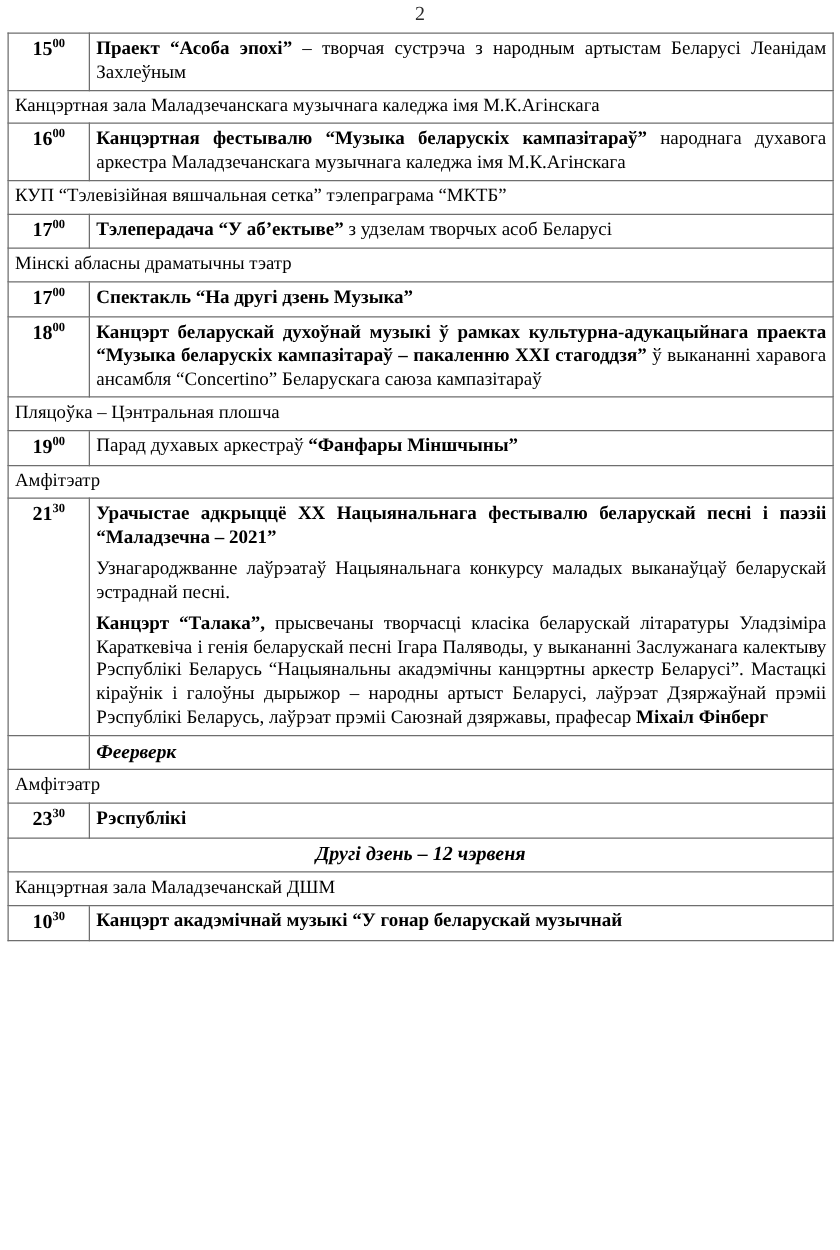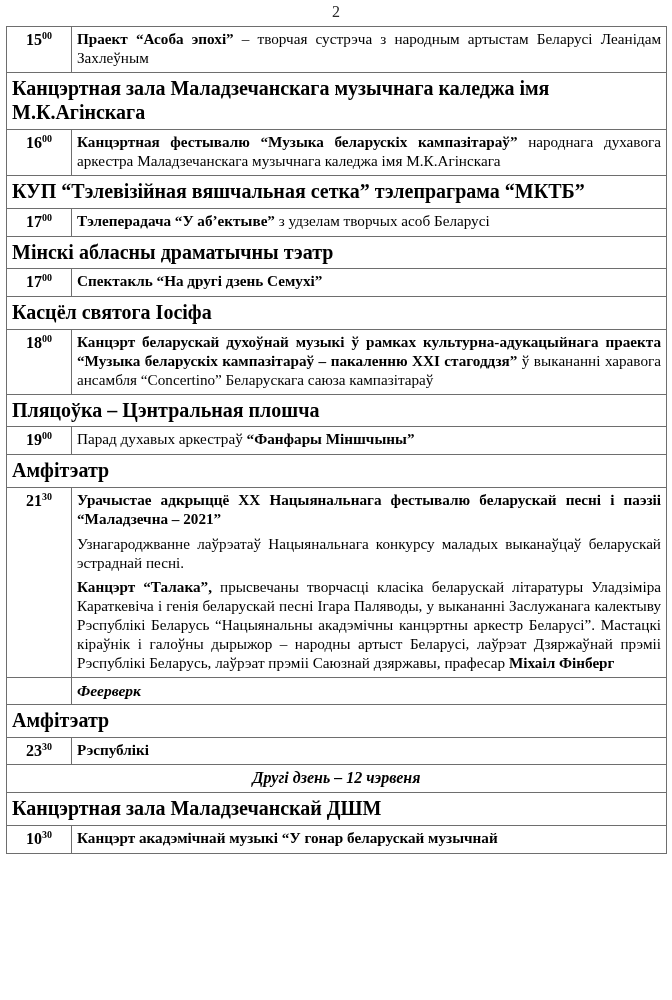--- a/index.html
+++ b/index.html
@@ -64,22 +64,22 @@
     padding-right: 7px;
     margin-left: 36px;
   }
   td.desc p {
     margin: 0 0 6px 0;
     text-align: justify;
     text-justify: inter-word;
   }
   td.desc p:last-child { margin-bottom: 0; }
   td.venue {
-    font-weight: bold;
-    font-size: 20px;
+    font-weight: normal;
+    font-size: 15px;
     text-align: left;
     padding: 3px 5px 4px 6px;
   }
   td.dayheader {
     text-align: center;
     font-weight: bold;
     font-size: 16px;
     padding-top: 38px;
     padding-bottom: 4px;
     font-style: italic;
@@ -128,25 +128,22 @@
           <td class="desc">
             <p><span class="b">Тэлеперадача “У аб’ектыве”</span><span> з удзелам творчых асоб Беларусі</span></p>
           </td>
         </tr>
         <tr>
           <td colspan="2" class="venue">Мінскі абласны драматычны тэатр</td>
         </tr>
         <tr>
           <td class="time"><span>17</span><sup>00</sup></td>
           <td class="desc">
-            <p><span class="b">Спектакль “На другі дзень Семухі”</span></p>
+            <p><span class="b">Спектакль “На другі дзень Музыка”</span></p>
           </td>
-        </tr>
-        <tr>
-          <td colspan="2" class="venue">Касцёл святога Іосіфа</td>
         </tr>
         <tr>
           <td class="time"><span>18</span><sup>00</sup></td>
           <td class="desc">
             <p><span class="b">Канцэрт беларускай духоўнай музыкі ў рамках культурна-адукацыйнага праекта “Музыка беларускіх кампазітараў – пакаленню XXI стагоддзя”</span><span> ў выкананні харавога ансамбля “Concertino” Беларускага саюза кампазітараў</span></p>
           </td>
         </tr>
         <tr>
           <td colspan="2" class="venue">Пляцоўка – Цэнтральная плошча</td>
         </tr>

